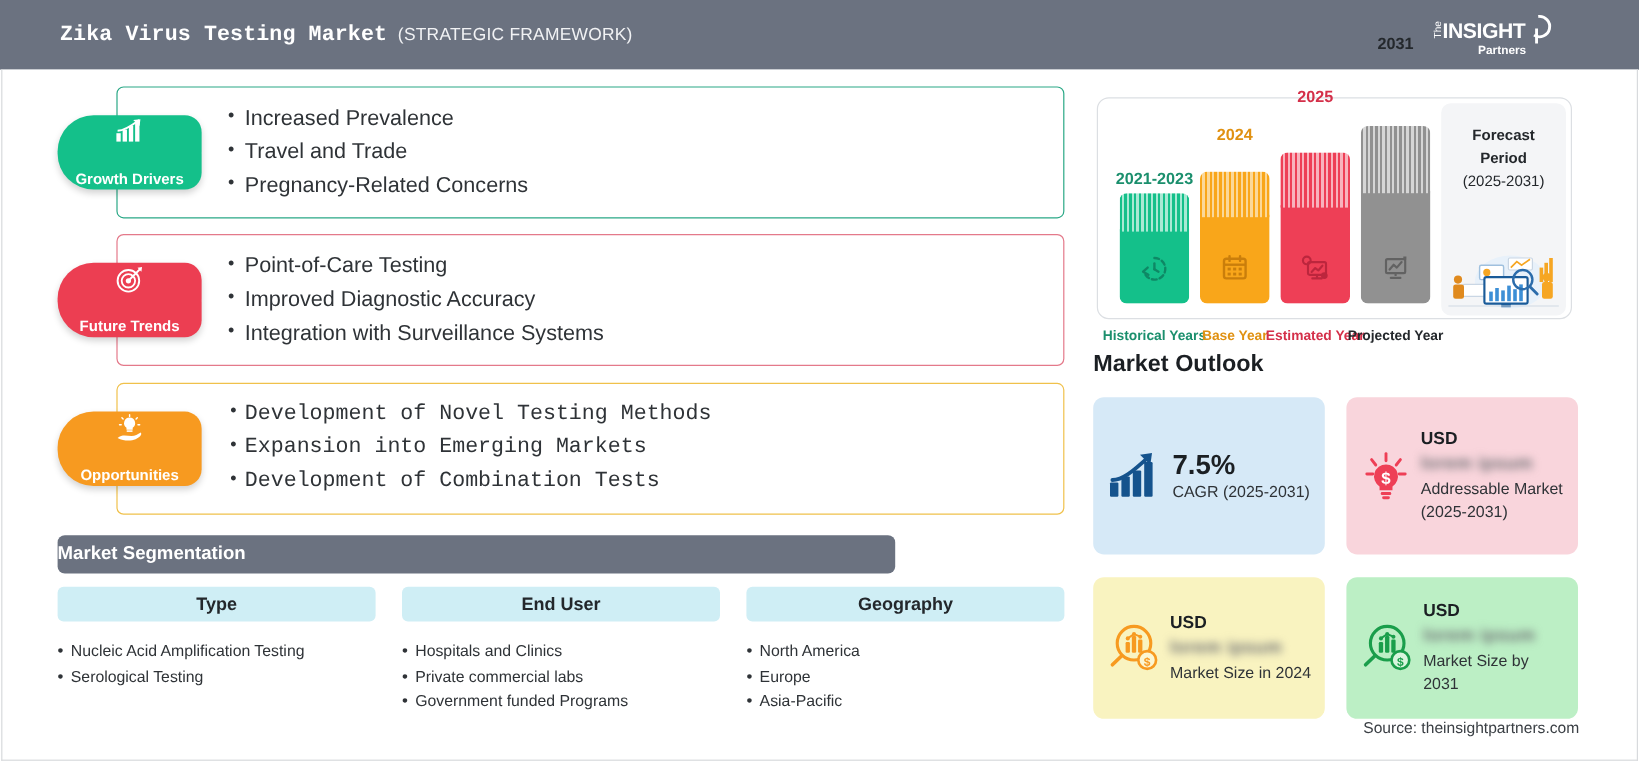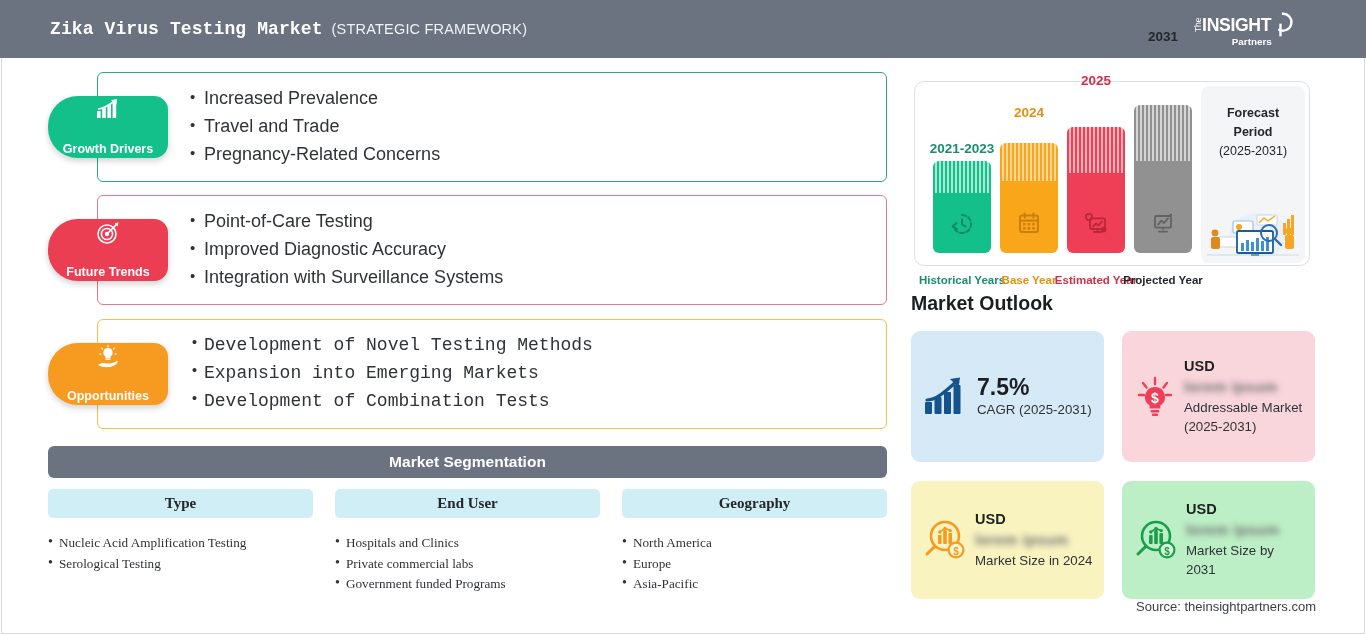--- a/index.html
+++ b/index.html
@@ -60,27 +60,27 @@
     z-index: 3;
   }
   .pill-label {
     color: #ffffff; font-size: 12.5px; font-weight: bold; margin-top: 20px;
     white-space: nowrap;
   }
   .pill-icon { width: 26px; height: 24px; display:block; }
 
   
   .seg-title-bar {
-    position: absolute; left: 48px; top: 446px; width: 839px; height: 32px;
+    position: absolute; left: 48px; top: 446px; width: 698px; height: 32px;
     background: #6b7280; border-radius: 6px;
-    display: flex; align-items: center; justify-content: center;
+    display: flex; align-items: center; justify-content: flex-start;
   }
   .seg-title-bar span { color: #fff; font-size: 15.5px; font-weight: bold; }
 
-  .seg-col { position: absolute; top: 489px; font-family: Liberation Serif, serif; }
+  .seg-col { position: absolute; top: 489px; }
   .seg-head {
     height: 29px; background: #cfeef5; border-radius: 5px;
     display: flex; align-items: center; justify-content: center;
   }
   .seg-head span { font-size: 15px; font-weight: bold; color: #23272b; }
   .seg-list { list-style: none; margin-top: 15px; }
   .seg-list li {
     font-size: 13.2px; color: #2f3337; line-height: 20.5px; position: relative;
     padding-left: 11px;
   }

